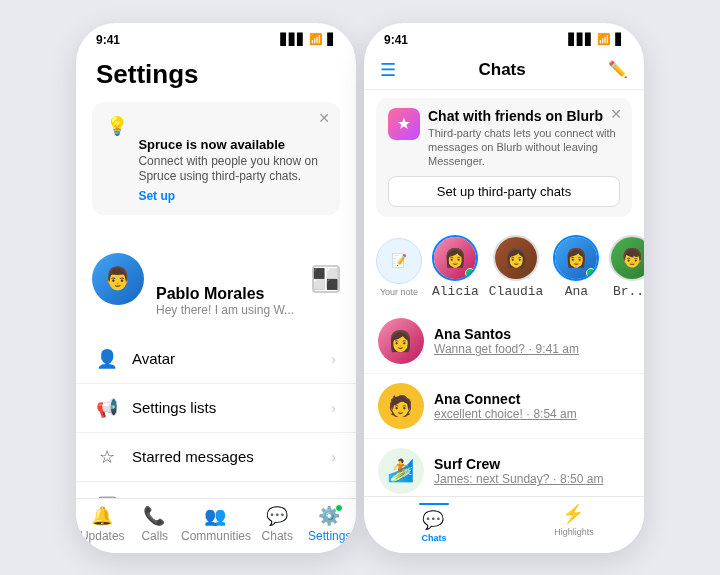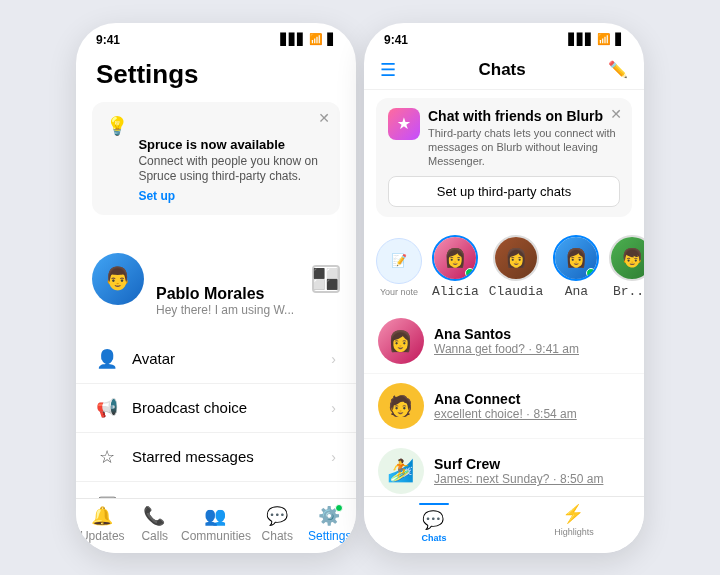--- a/index.html
+++ b/index.html
@@ -452,21 +452,21 @@
       </div>
 
       <div class="menu-section">
         <div class="menu-item">
           <span class="menu-icon">👤</span>
           <span class="menu-label">Avatar</span>
           <span class="menu-arrow">›</span>
         </div>
         <div class="menu-item">
           <span class="menu-icon">📢</span>
-          <span class="menu-label">Broadcast choice</span>
+          <span class="menu-label">Settings lists</span>
           <span class="menu-arrow">›</span>
         </div>
         <div class="menu-item">
           <span class="menu-icon">☆</span>
           <span class="menu-label">Starred messages</span>
           <span class="menu-arrow">›</span>
         </div>
         <div class="menu-item">
           <span class="menu-icon">🖥</span>
           <span class="menu-label">Linked devices</span>

